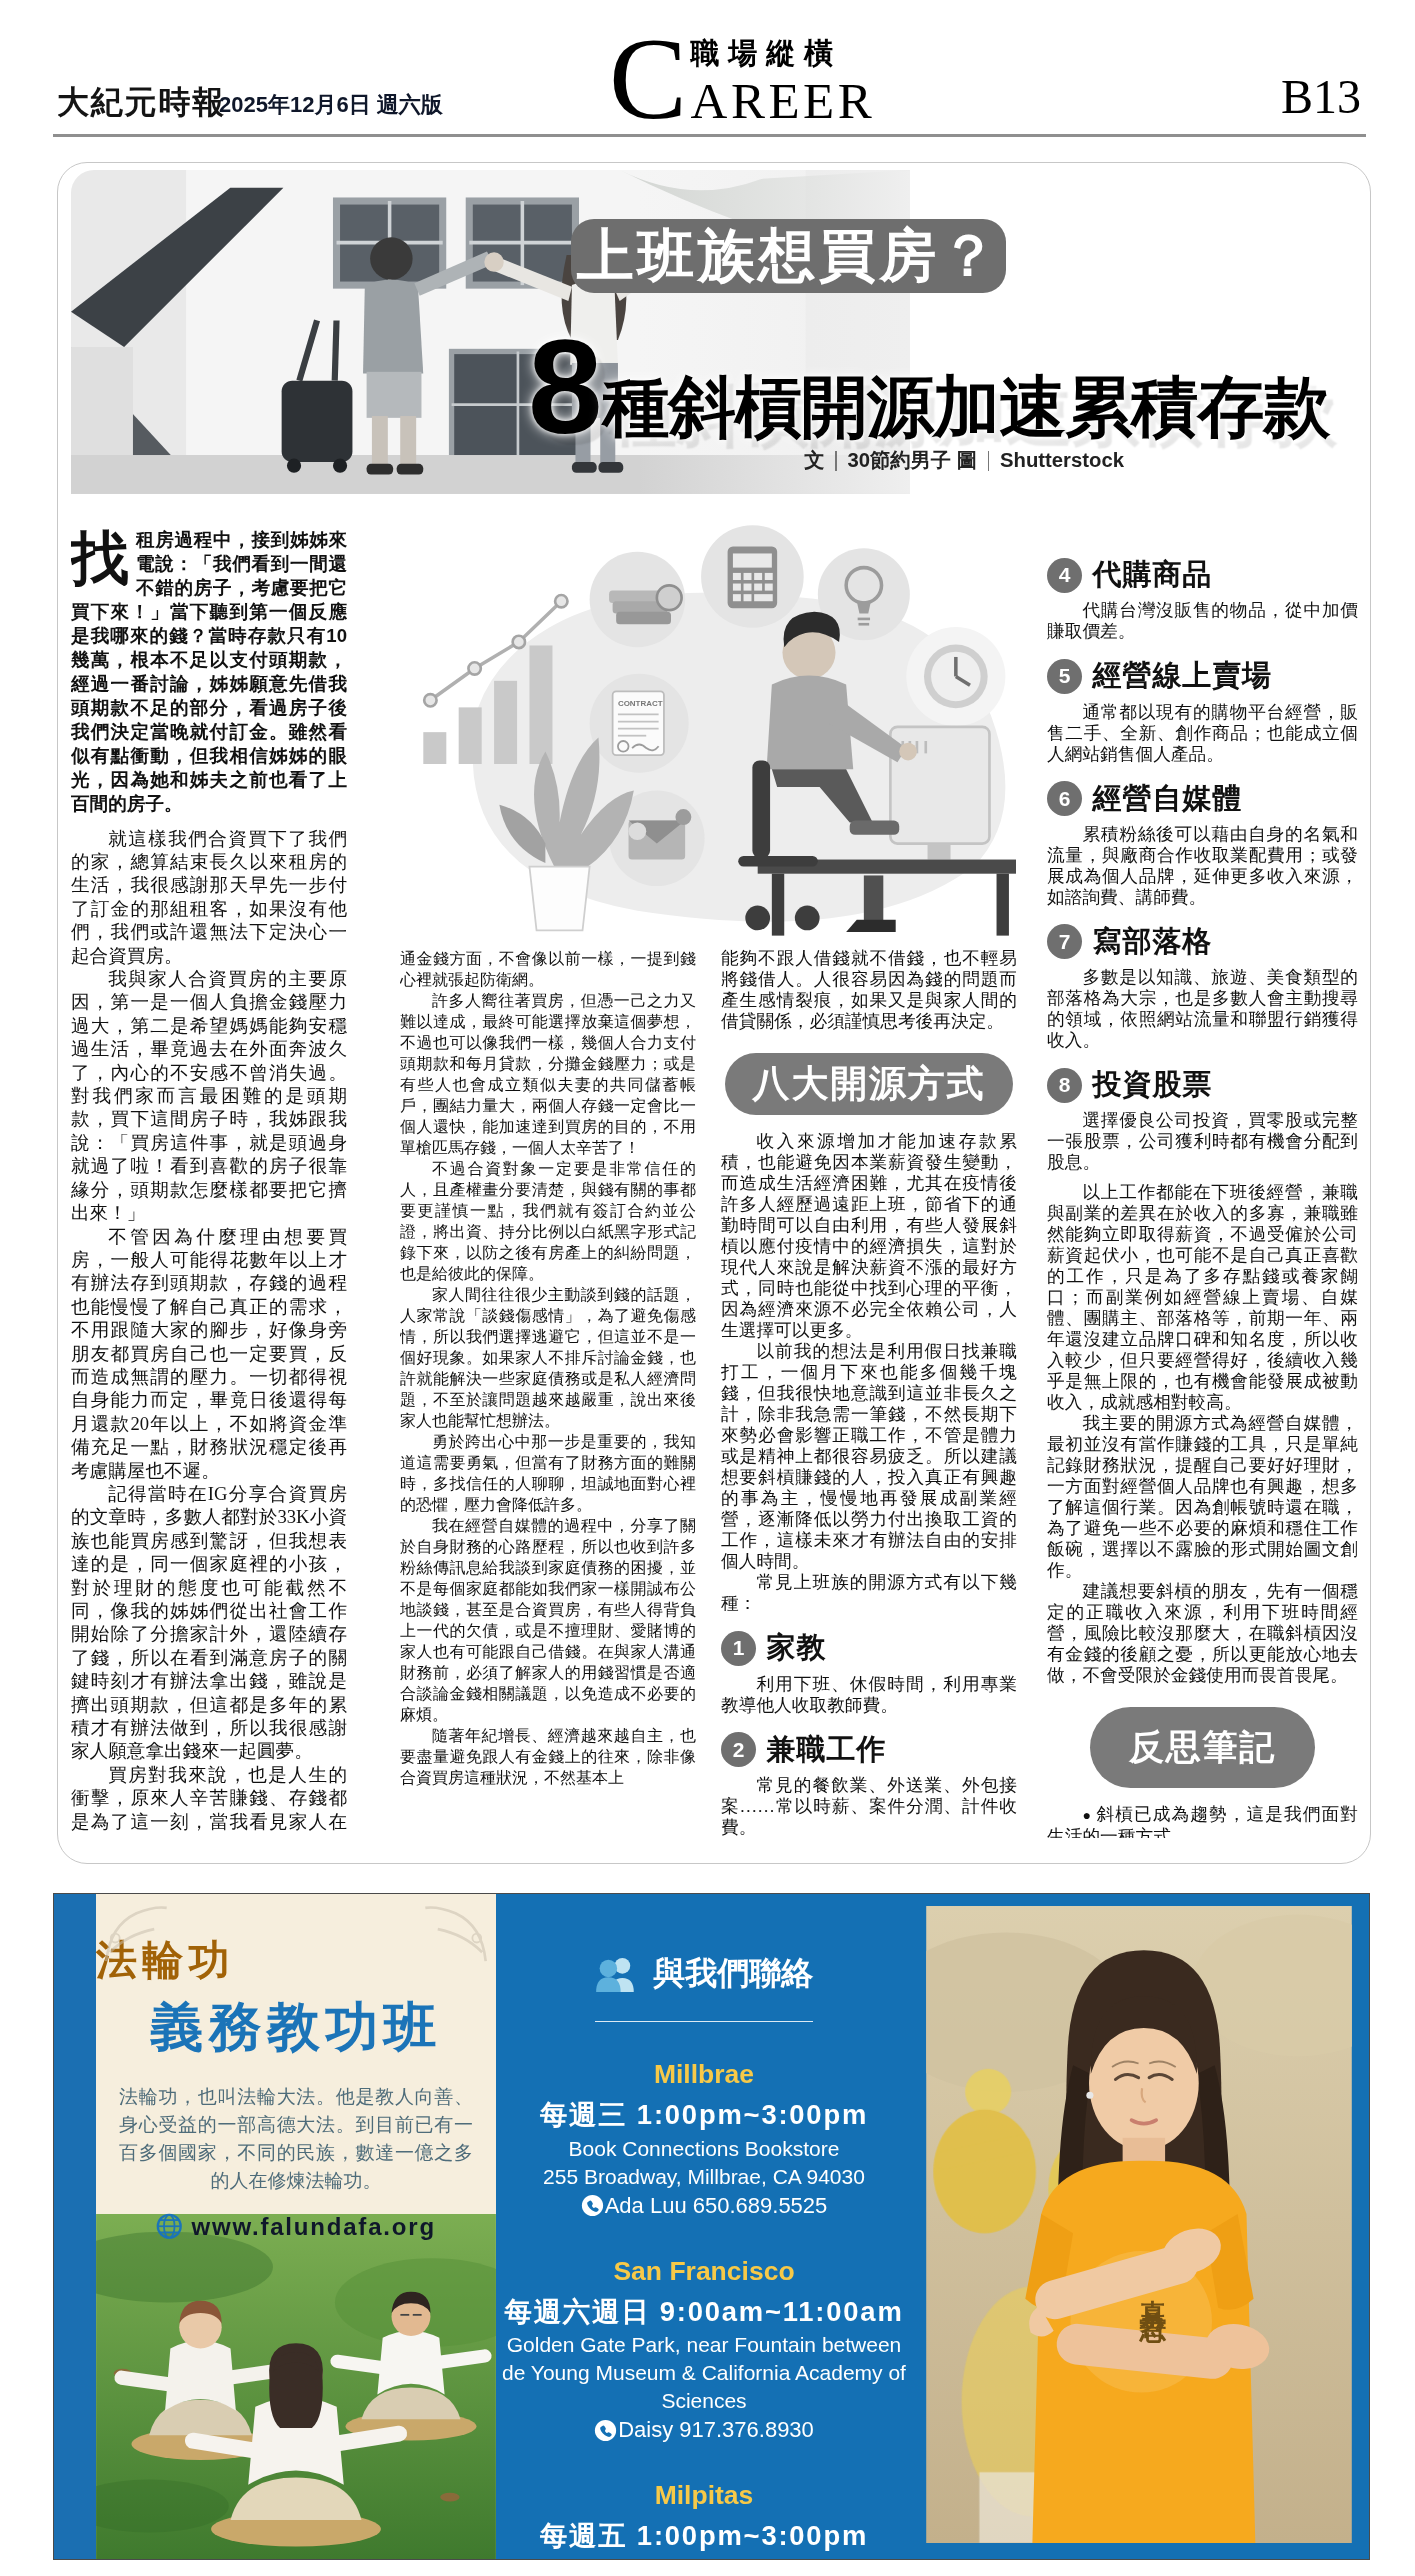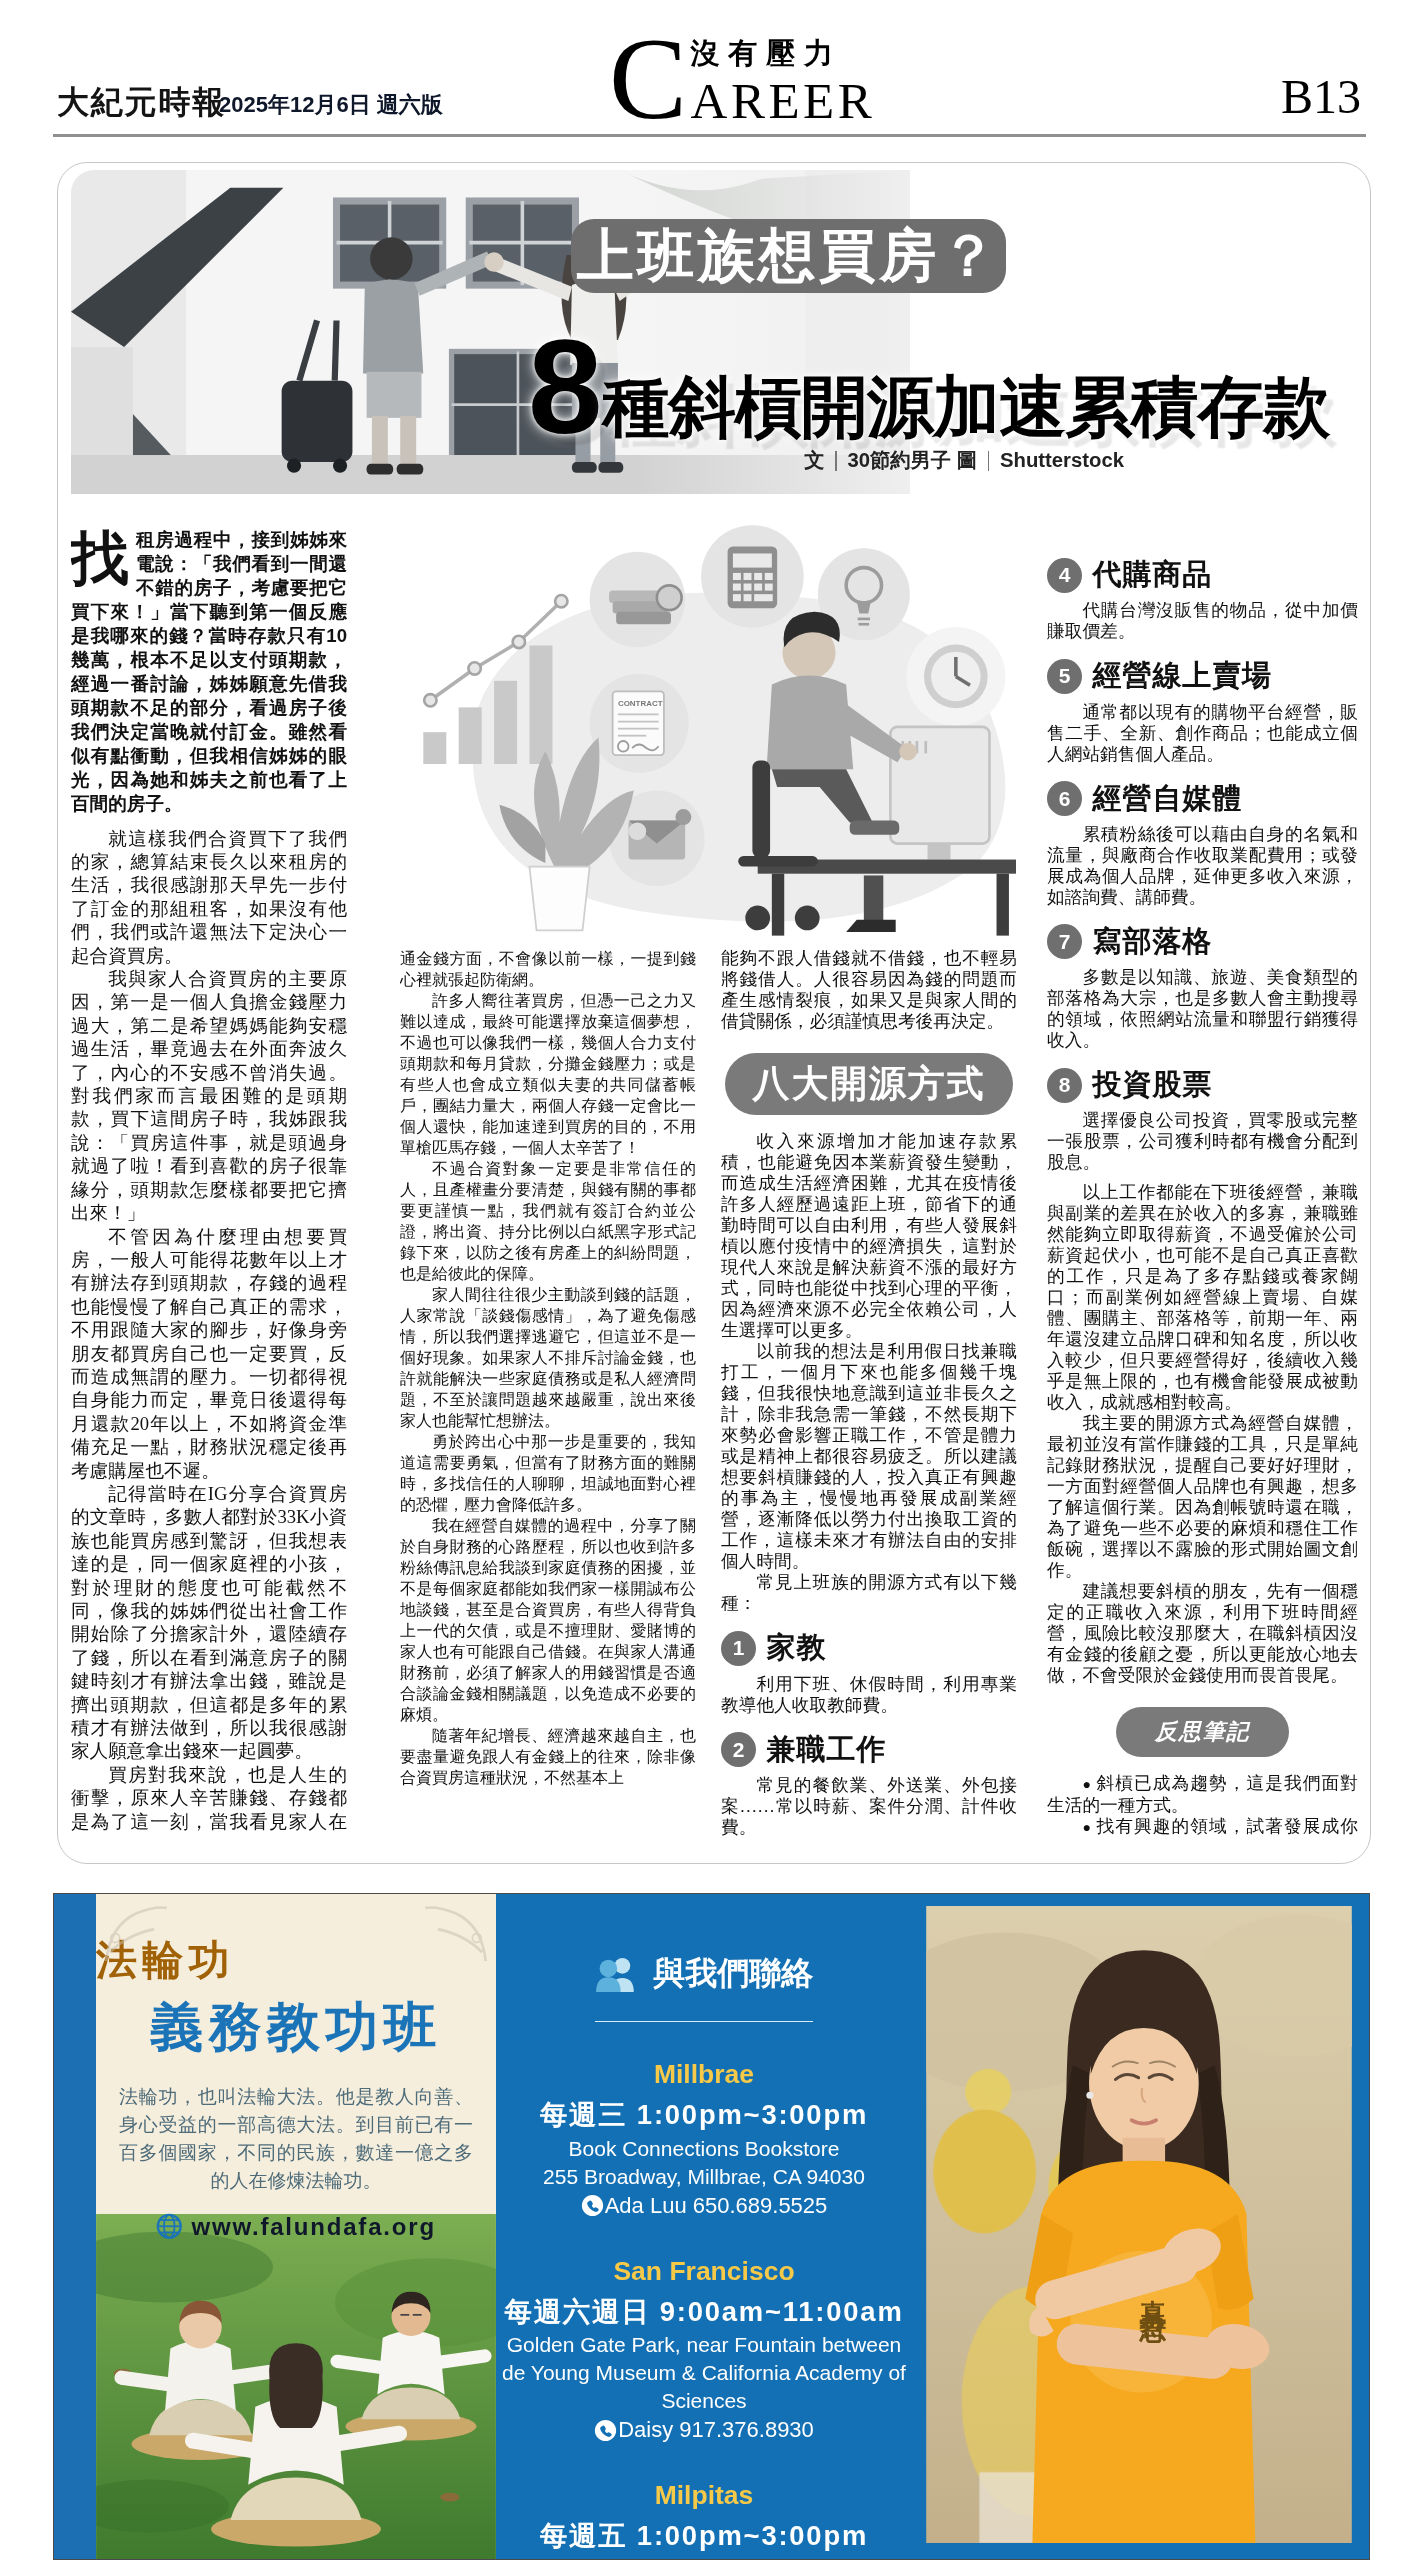--- a/index.html
+++ b/index.html
@@ -41,21 +41,21 @@
   .col1{left:71px;top:528px;width:276px;height:1307px;font-size:18.6px;line-height:23.4px;}
   .col2{left:400px;top:948px;width:296px;height:895px;font-size:16px;line-height:21px;}
   .col3{left:721px;top:948px;width:296px;height:889px;font-size:17.7px;line-height:21px;}
   .col4{left:1047px;top:541px;width:311px;height:1297px;font-size:17.7px;line-height:21px;}
 
   .lede{font:bold 18.6px/24px "Liberation Sans",sans-serif;text-indent:0 !important;margin-bottom:10.6px !important;}
   .dropcap{float:left;font:bold 58px/55px "Liberation Sans",sans-serif;margin:1.8px 7px 0 0;}
 
   .pill{display:block;width:fit-content;margin:21px auto 16px;background:#7a7a7a;color:#fff;
         border-radius:53px;padding:6.2px 28px;font:bold 37px "Liberation Sans",sans-serif;letter-spacing:1.8px;}
-  .pill.small{font-size:22px;padding:10px 39px;font-style:italic;}
+  .pill.small{font-size:35px;padding:17px 39px;}
 
   .item-head{display:flex;align-items:center;gap:10.6px;margin:14px 0 5.3px;text-indent:0;}
   .item-num{flex:0 0 35px;width:35px;height:35px;border-radius:50%;background:#6f6f6f;color:#fff;
             display:flex;align-items:center;justify-content:center;
             font:bold 21px "Liberation Sans",sans-serif;}
   .item-title{font:bold 29px "Liberation Sans",sans-serif;letter-spacing:0.9px;}
   .note::before{content:"●  ";font-size:14px;}
   .list-intro{text-indent:2em;margin-top:3.5px;}
 
   
@@ -89,21 +89,21 @@
 </head>
 <body>
 
 <div class="page">
 
   <div class="abs masthead">大紀元時報</div>
   <div class="abs dateline">2025年12月6日 週六版</div>
   <div class="abs section-wrap">
     <span class="section-initial">C</span>
     <span class="section-stack">
-      <span class="section-zh">沒有壓力</span>
+      <span class="section-zh">職場縱橫</span>
       <span class="section-en">AREER</span>
     </span>
   </div>
   <div class="abs pageno">B13</div>
   <div class="abs head-rule"></div>
 
   <div class="abs frame"></div>
 
   <div class="abs hero">
     <svg width="839" height="324" viewBox="0 0 948 366">

